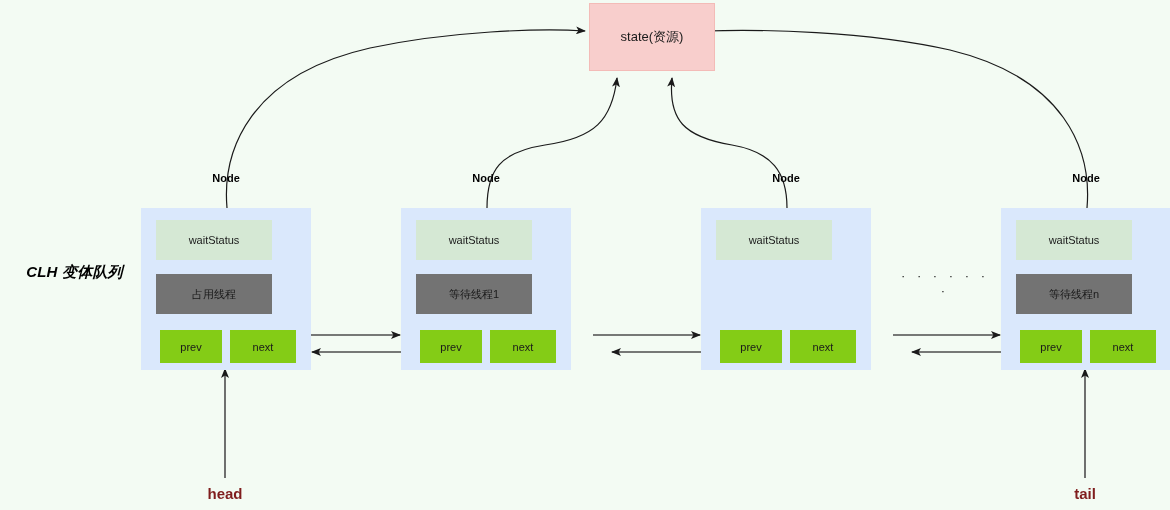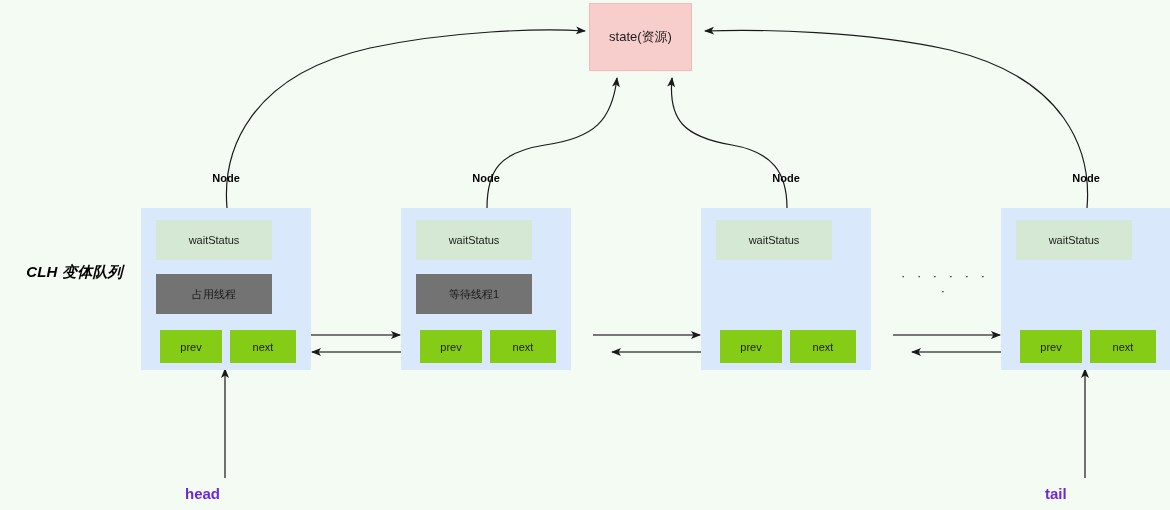--- a/index.html
+++ b/index.html
@@ -25,21 +25,21 @@
     width: 1170px;
     height: 510px;
     pointer-events: none;
   }
 
   
   .state-box {
     position: absolute;
     left: 589px;
     top: 3px;
-    width: 103px;
+    width: 126px;
     height: 68px;
     background: #f8cecc;
     border: 1px solid #f3bbb7;
     box-sizing: border-box;
     display: flex;
     align-items: center;
     justify-content: center;
     font-size: 13px;
     color: #1a1a1a;
   }
@@ -123,24 +123,24 @@
     font-size: 13px;
     letter-spacing: 4px;
     color: #1a1a1a;
   }
 
   
   .endlabel {
     position: absolute;
     top: 485px;
     width: 80px;
-    text-align: left;
+    text-align: center;
     font-size: 15px;
     font-weight: bold;
-    color: #6d28d9;
+    color: #7f1d1d;
   }
   .endlabel-head { left: 185px; }
   .endlabel-tail { left: 1045px; }
 </style>
 </head>
 <body>
 
 <div id="stage">
 
   <svg id="wires" viewBox="0 0 1170 510">
@@ -201,20 +201,21 @@
     <div class="field field-wait">waitStatus</div>
     <div class="ptr ptr-prev">prev</div>
     <div class="ptr ptr-next">next</div>
   </div>
 
   <div class="ellipsis">· · · · · · ·</div>
 
   <div class="node" style="left:1001px;">
     <div class="node-title">Node</div>
     <div class="field field-wait">waitStatus</div>
+    <div class="field field-thread">等待线程n</div>
     <div class="ptr ptr-prev">prev</div>
     <div class="ptr ptr-next">next</div>
   </div>
 
   <div class="endlabel endlabel-head">head</div>
   <div class="endlabel endlabel-tail">tail</div>
 
 </div>
 
 </body></html>

